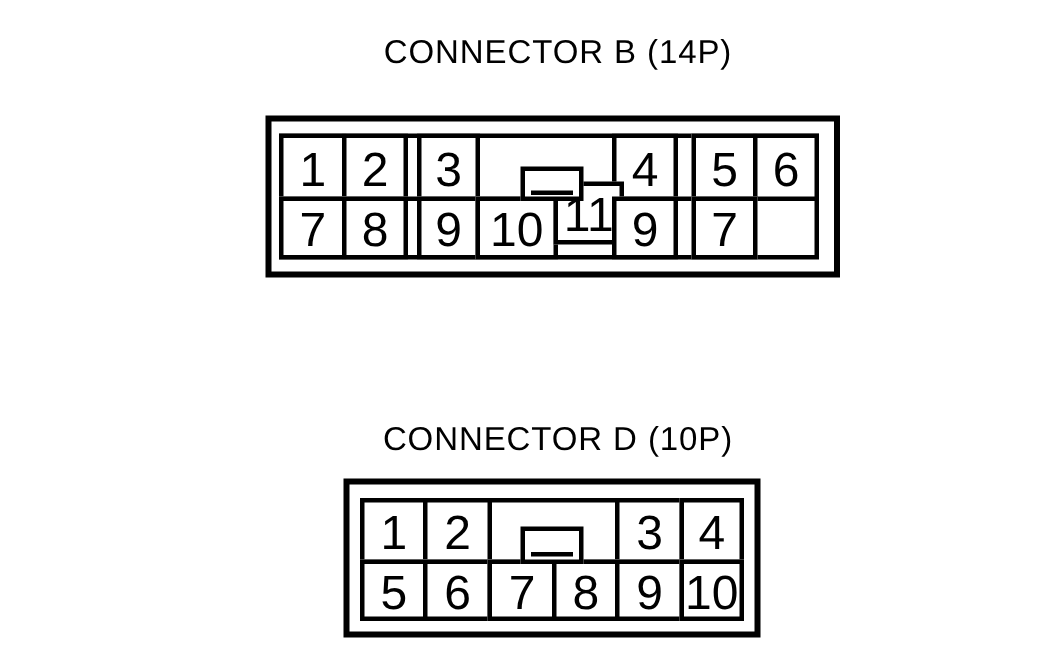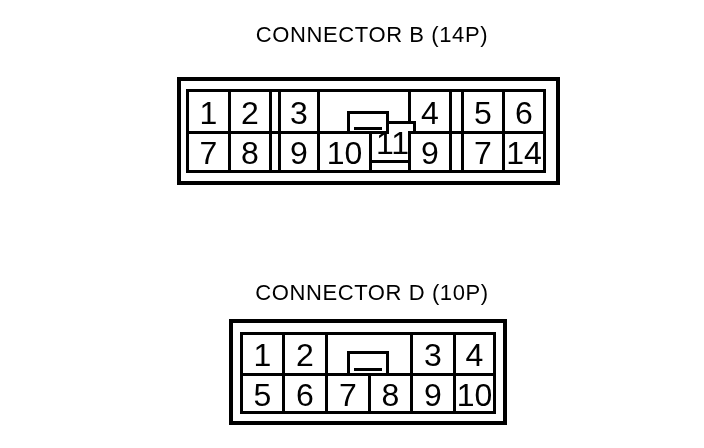--- a/index.html
+++ b/index.html
@@ -43,21 +43,20 @@
   <div class="cell" style="left:445px; top:73px; width:44px; height:45px;">5</div>
   <div class="cell" style="left:486px; top:73px; width:44px; height:45px;">6</div>
 
   <div class="cell" style="left:170px; top:115px; width:45px; height:42px;">7</div>
   <div class="cell" style="left:212px; top:115px; width:44px; height:42px;">8</div>
   <div class="cell" style="left:262px; top:115px; width:42px; height:42px;">9</div>
   <div class="cell" style="left:301px; top:115px; width:55px; height:42px;">10</div>
   <div class="cell" style="left:353px; top:105px; width:47px; height:42px;">11</div>
   <div class="cell" style="left:392px; top:115px; width:44px; height:42px;">9</div>
   <div class="cell" style="left:445px; top:115px; width:44px; height:42px;">7</div>
-  <div class="cell" style="left:486px; top:115px; width:44px; height:42px;">14</div>
 
   <div class="tab" style="left:331px; top:95px; width:42px; height:23px;">
     <div class="tab-line" style="top:9px;"></div>
   </div>
 
   <div class="title" style="left:161px; top:264px; width:390px;">CONNECTOR D (10P)</div>
 
   <div class="outline" style="left:213px; top:303px; width:278px; height:106px;"></div>
   <div class="block" style="left:224px; top:316px; width:256px; height:82px;"></div>
   <div class="hline" style="left:224px; top:357px; width:256px;"></div>

